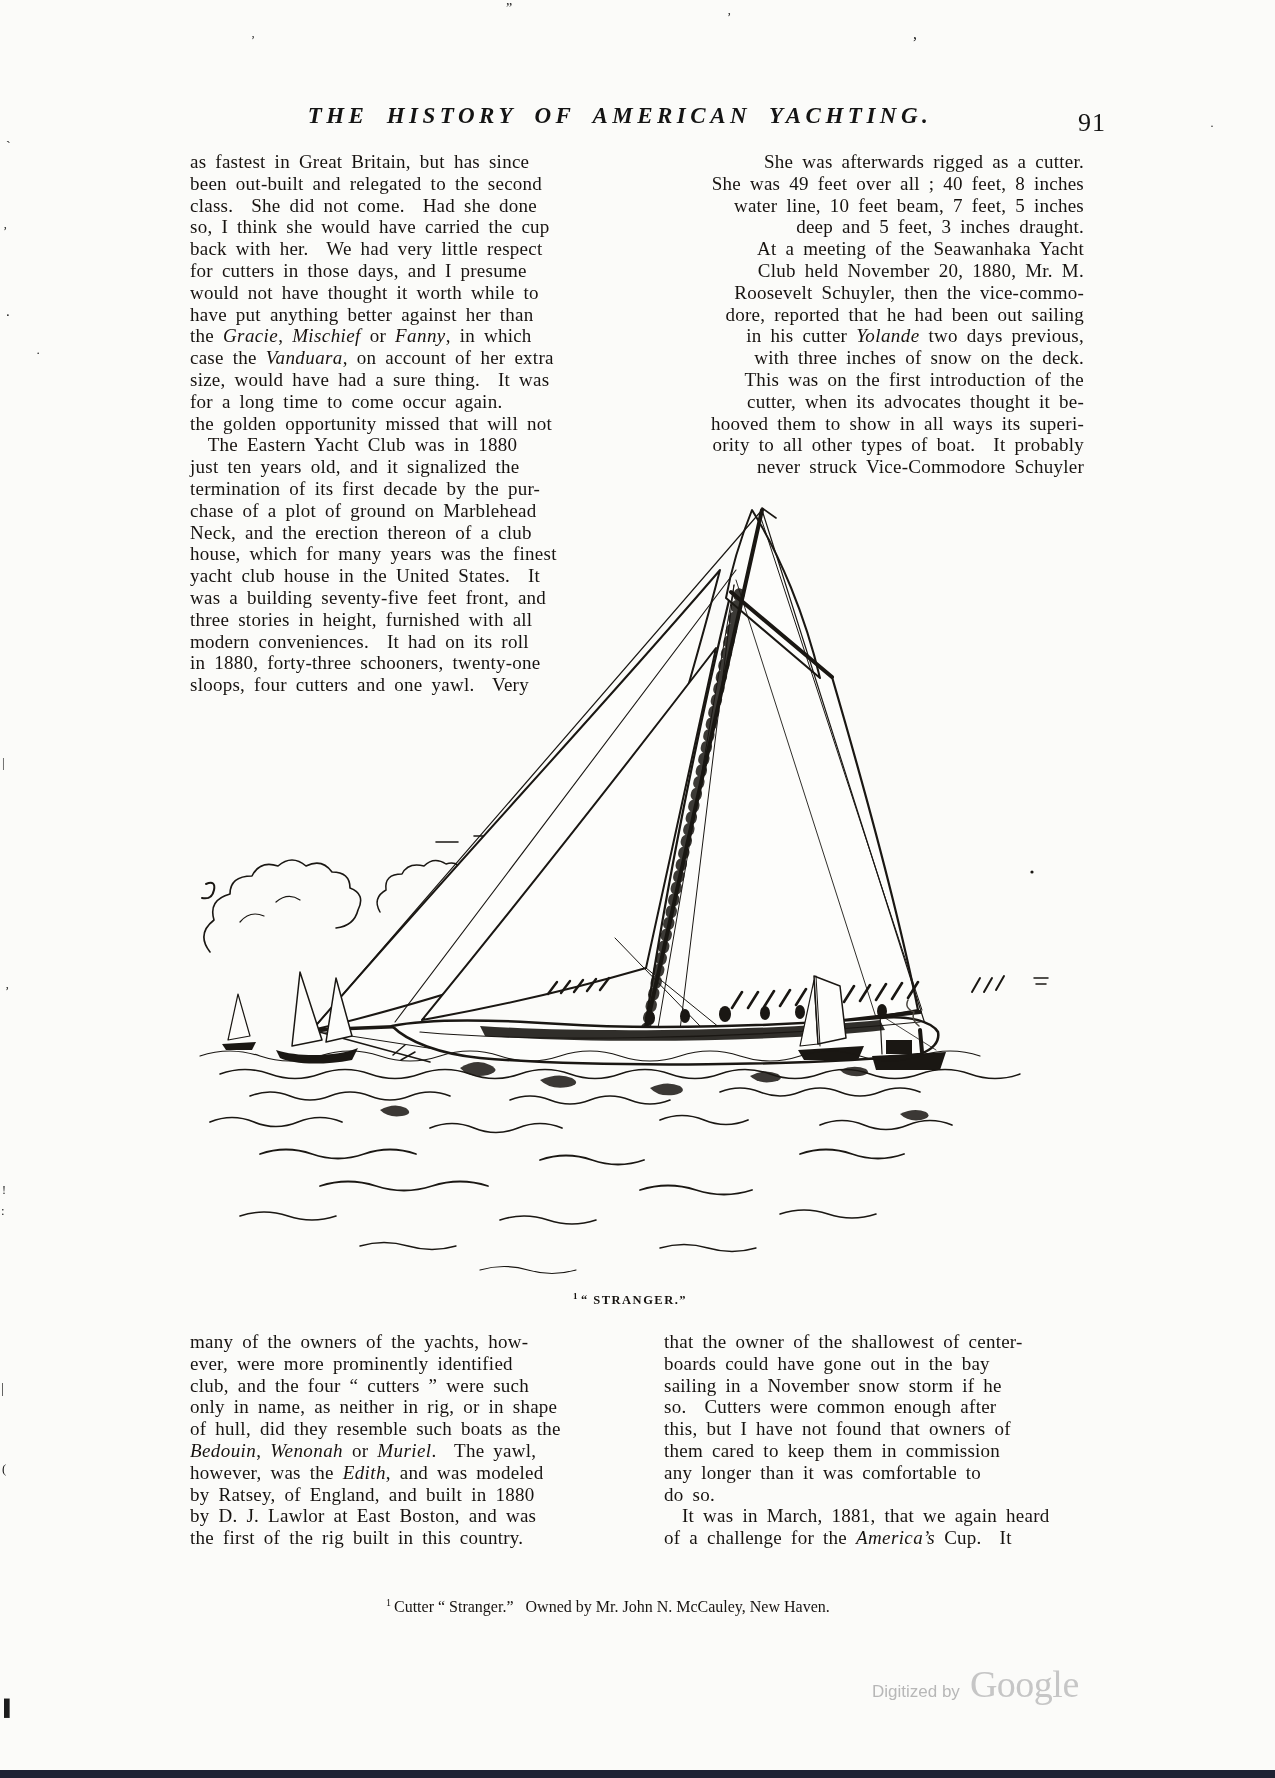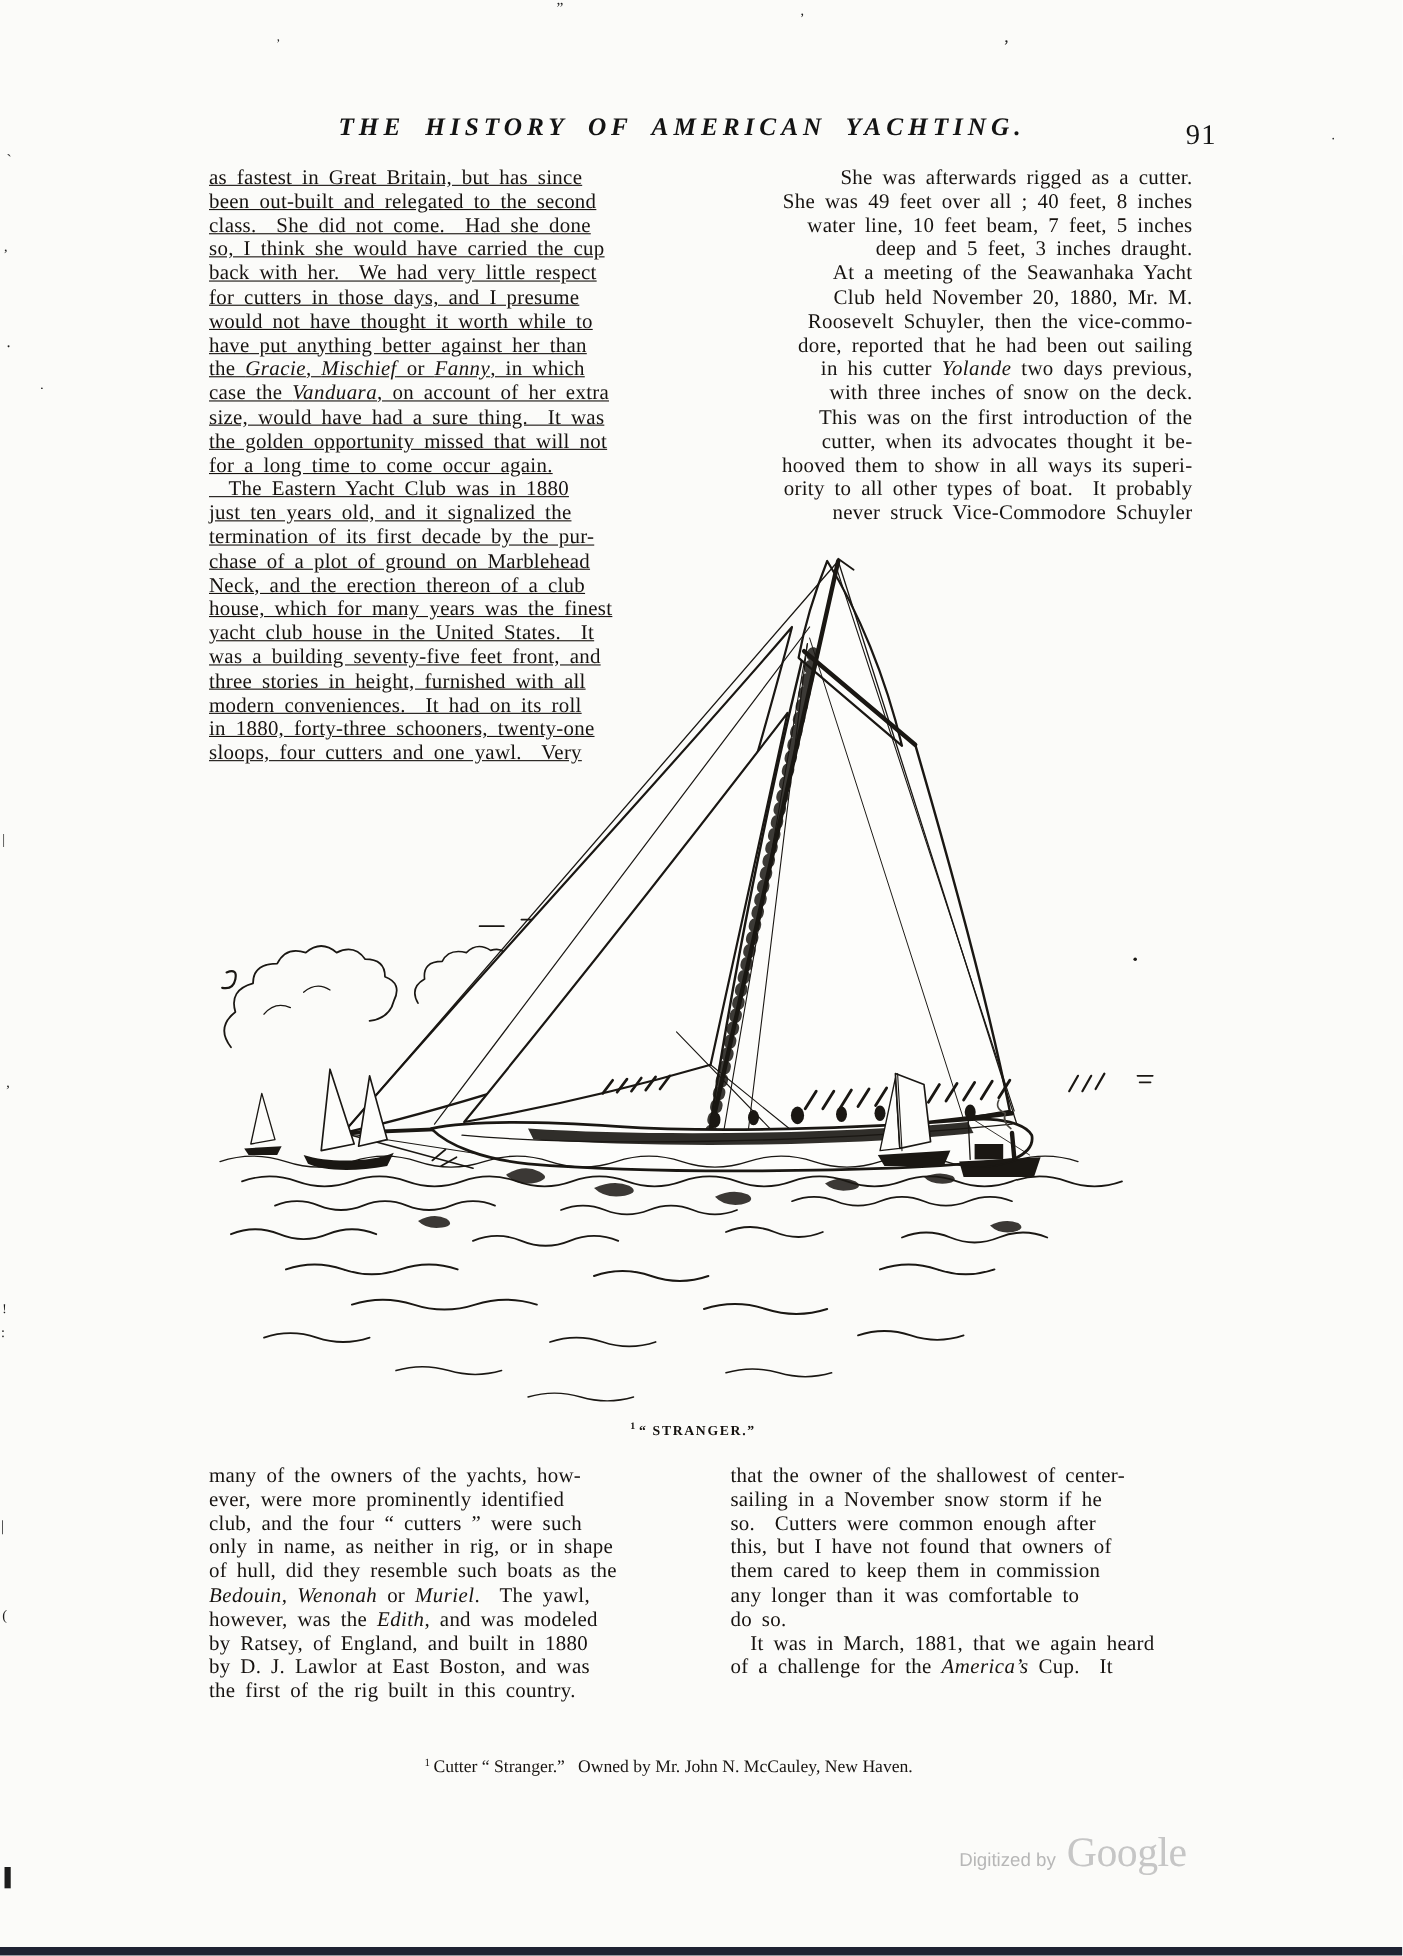--- a/index.html
+++ b/index.html
@@ -18,21 +18,21 @@
     position:absolute; left:1078px; top:108px; font-size:26px; color:#141414;
     letter-spacing:1px;
   }
   
   .col{
     position:absolute; font-size:19px; line-height:21.8px;
     word-spacing:4px; letter-spacing:0.25px; color:#171310;
   }
   .col .line{white-space:pre;}
   .col i{letter-spacing:0.4px;}
-  #col-ul{left:190px; top:151px; width:460px;text-decoration:underline;}
+  #col-ul{left:190px; top:151px; width:460px;}
   #col-ur{left:664px; top:151px; width:420px;text-align:right;}
   #col-ll{left:190px; top:1331px; width:460px;}
   #col-lr{left:664px; top:1331px; width:420px;}
   
   #illus{position:absolute; left:180px; top:470px; width:900px; height:810px;}
   #caption{
     position:absolute; left:180px; top:1291px; width:900px; text-align:center;
     font-size:12.5px; font-weight:700; letter-spacing:1.5px; color:#15120f;
   }
   #caption sup{font-size:9px; font-weight:700; margin-right:2px;}
@@ -74,22 +74,22 @@
       <div class="line">been out-built and relegated to the second</div>
       <div class="line">class.  She did not come.  Had she done</div>
       <div class="line">so, I think she would have carried the cup</div>
       <div class="line">back with her.  We had very little respect</div>
       <div class="line">for cutters in those days, and I presume</div>
       <div class="line">would not have thought it worth while to</div>
       <div class="line">have put anything better against her than</div>
       <div class="line">the <i>Gracie</i>, <i>Mischief</i> or <i>Fanny</i>, in which</div>
       <div class="line">case the <i>Vanduara</i>, on account of her extra</div>
       <div class="line">size, would have had a sure thing.  It was</div>
+      <div class="line">for a long time to come occur again.</div>
       <div class="line">the golden opportunity missed that will not</div>
-      <div class="line">for a long time to come occur again.</div>
       <div class="line">  The Eastern Yacht Club was in 1880</div>
       <div class="line">just ten years old, and it signalized the</div>
       <div class="line">termination of its first decade by the pur-</div>
       <div class="line">chase of a plot of ground on Marblehead</div>
       <div class="line">Neck, and the erection thereon of a club</div>
       <div class="line">house, which for many years was the finest</div>
       <div class="line">yacht club house in the United States.  It</div>
       <div class="line">was a building seventy-five feet front, and</div>
       <div class="line">three stories in height, furnished with all</div>
       <div class="line">modern conveniences.  It had on its roll</div>
@@ -226,20 +226,21 @@
       <div class="line">only in name, as neither in rig, or in shape</div>
       <div class="line">of hull, did they resemble such boats as the</div>
       <div class="line"><i>Bedouin</i>, <i>Wenonah</i> or <i>Muriel</i>.  The yawl,</div>
       <div class="line">however, was the <i>Edith</i>, and was modeled</div>
       <div class="line">by Ratsey, of England, and built in 1880</div>
       <div class="line">by D. J. Lawlor at East Boston, and was</div>
       <div class="line">the first of the rig built in this country.</div>
     </div>
   <div class="col" id="col-lr">
       <div class="line">that the owner of the shallowest of center-</div>
+      <div class="line">boards could have gone out in the bay</div>
       <div class="line">sailing in a November snow storm if he</div>
       <div class="line">so.  Cutters were common enough after</div>
       <div class="line">this, but I have not found that owners of</div>
       <div class="line">them cared to keep them in commission</div>
       <div class="line">any longer than it was comfortable to</div>
       <div class="line">do so.</div>
       <div class="line">  It was in March, 1881, that we again heard</div>
       <div class="line">of a challenge for the <i>America’s</i> Cup.  It</div>
     </div>
 

